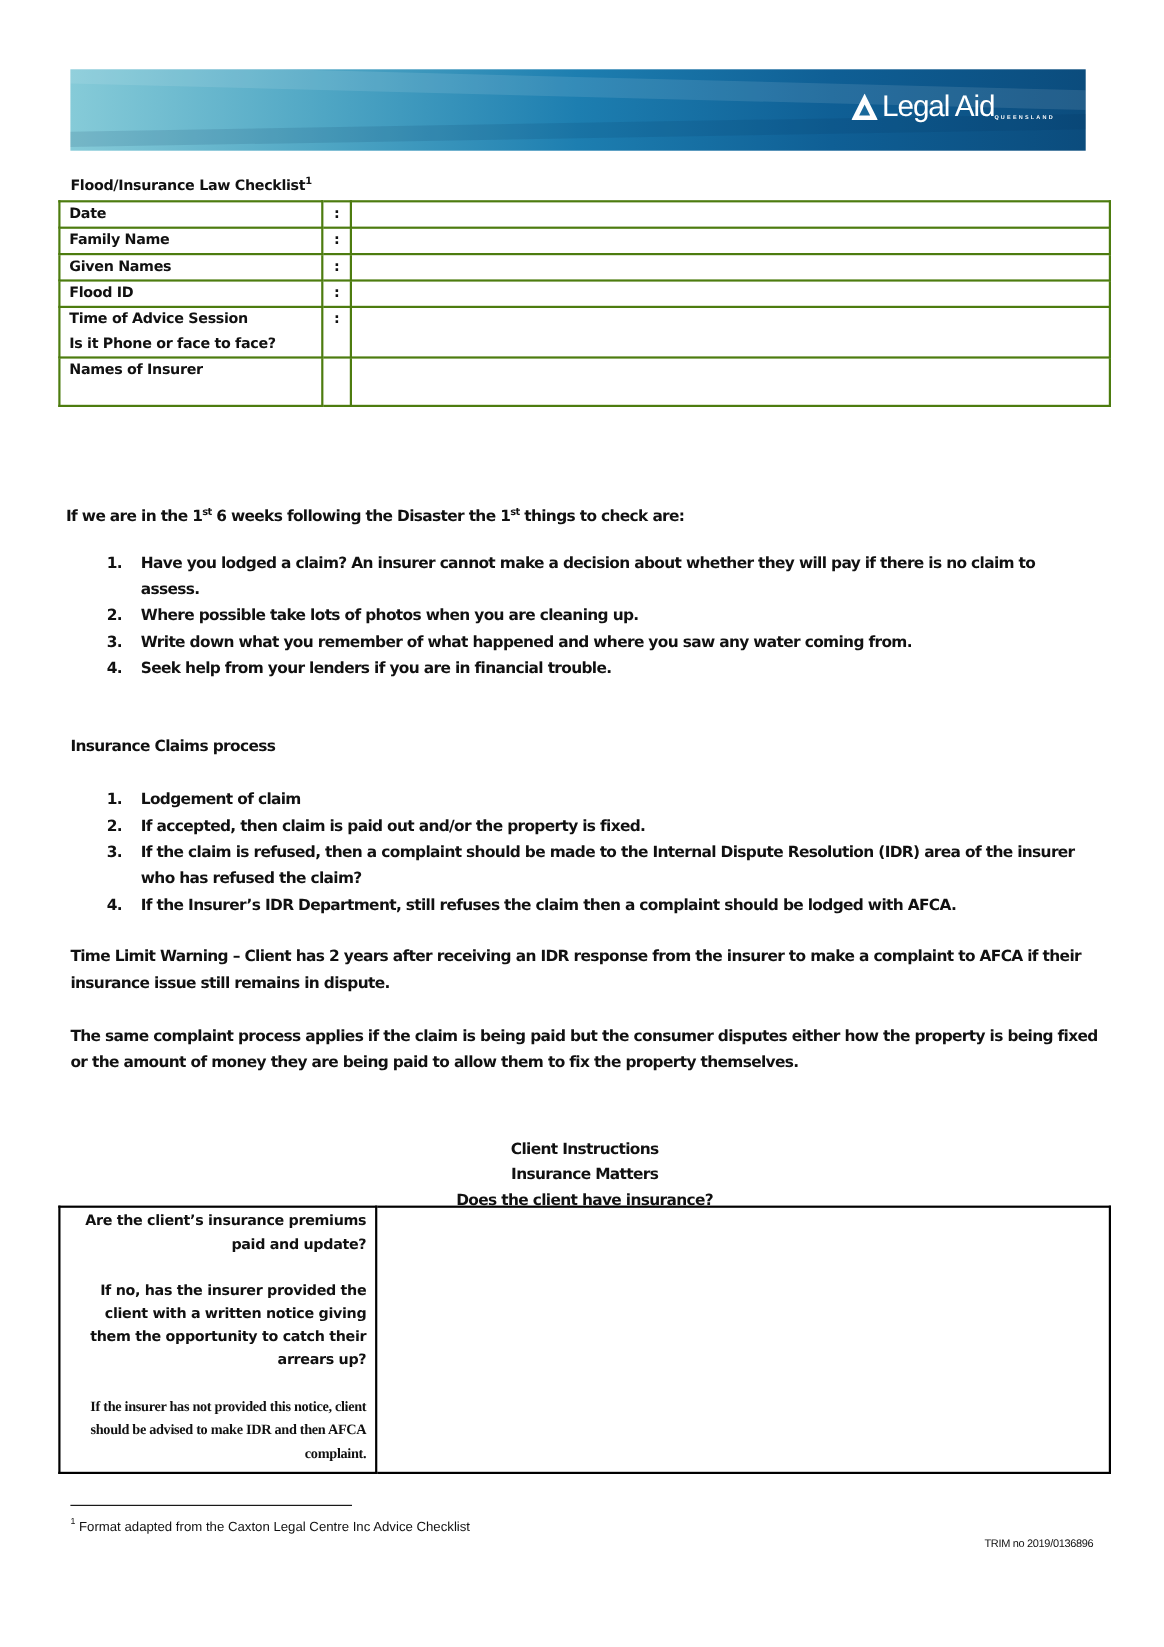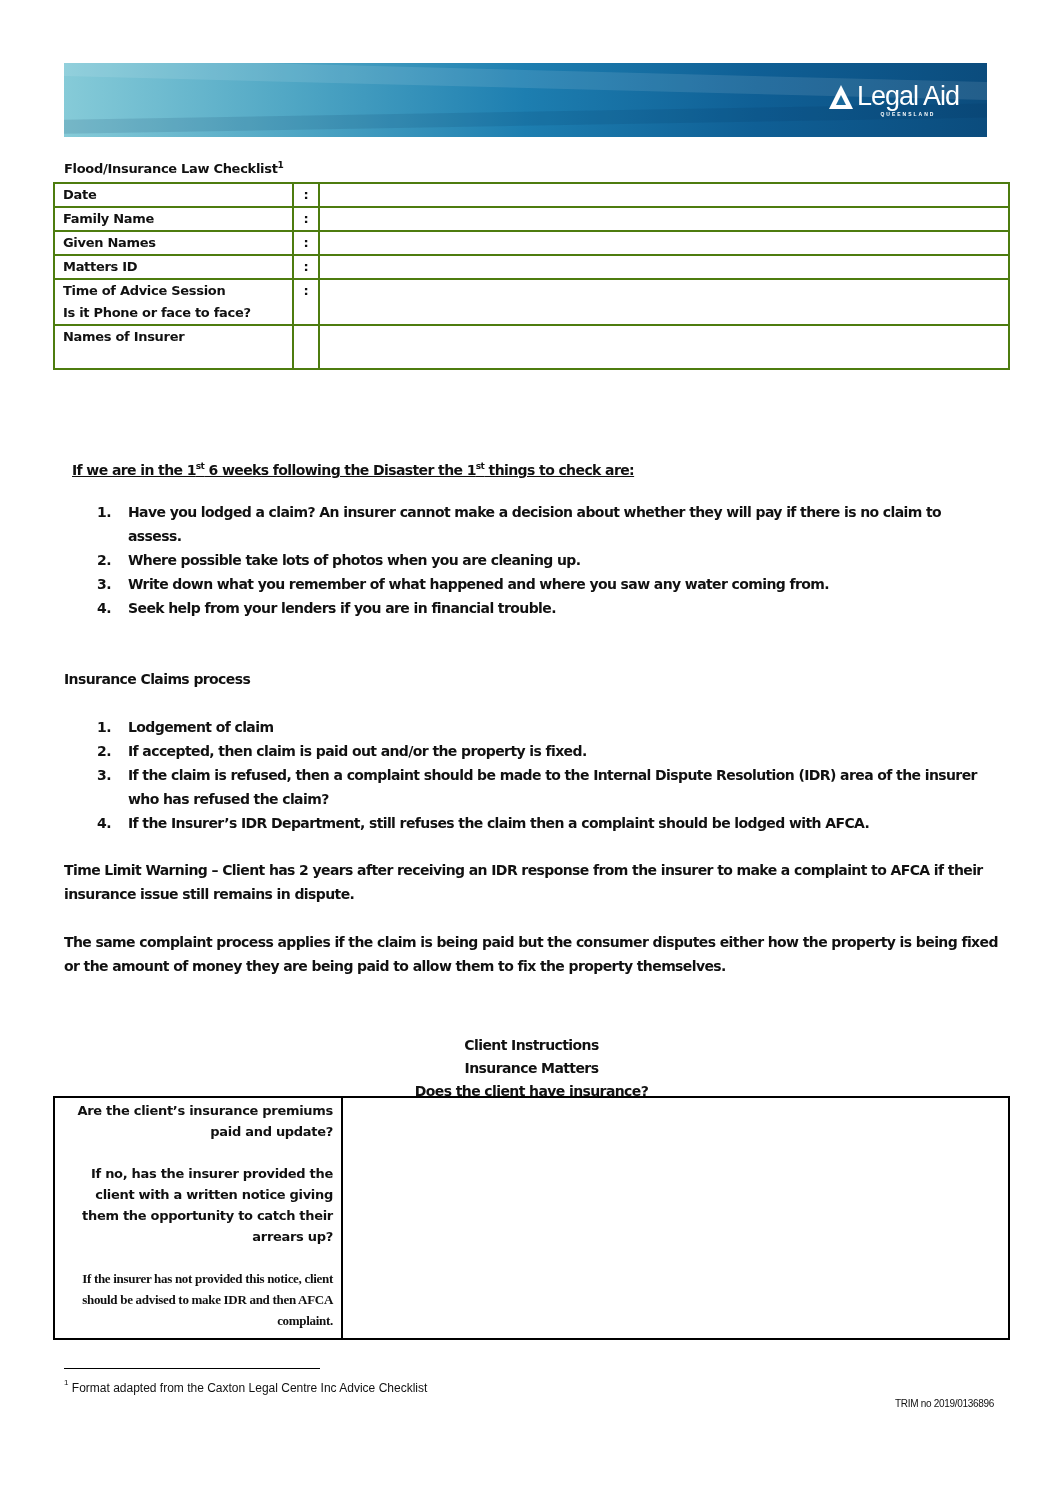--- a/index.html
+++ b/index.html
@@ -3,21 +3,21 @@
 <meta charset="utf-8">
 <style>
   html, body { margin:0; padding:0; background:#fff; }
   body { width:1058px; height:1497px; position:relative; font-family:"Liberation Sans", sans-serif; color:#111; overflow:hidden; }
   .banner { position:absolute; left:64px; top:63px; width:923px; height:74px;
     background: linear-gradient(90deg, #86cbd8 0%, #4fa6c4 25%, #1d7eb0 50%, #0f5f95 75%, #0b4c7d 100%); overflow:hidden; }
   .banner .sweep1 { position:absolute; left:-50px; top:8px; width:1100px; height:18px; background:rgba(255,255,255,0.10); transform:skewY(1.5deg); }
   .banner .sweep2 { position:absolute; left:-50px; top:48px; width:1100px; height:14px; background:rgba(0,40,80,0.12); transform:skewY(-1deg); }
   .logo { position:absolute; right:28px; top:20px; display:flex; align-items:flex-start; color:#fff; }
   .logo svg { margin-right:4px; margin-top:2px; }
-  .logo .txt { display:flex; flex-direction:column; align-items:center; }
+  .logo .txt { display:flex; flex-direction:row; align-items:flex-end; }
   .logo .main { font-family:"Liberation Sans", sans-serif; font-size:27px; line-height:27px; letter-spacing:-1px; }
   .logo .sub { font-size:5px; letter-spacing:2px; font-weight:bold; margin-top:1px; }
   .title { position:absolute; left:64px; top:160px; font-size:13px; font-family:"DejaVu Sans", sans-serif; font-weight:bold; letter-spacing:-0.3px; }
   sup { font-size:9px; }
 
   table.info { position:absolute; left:53px; top:182px; width:957px; border-collapse:collapse; font-family:"DejaVu Sans", sans-serif; font-weight:bold; font-size:13px; letter-spacing:-0.3px; }
   table.info td { border:2px solid #4d7c0f; padding:0 8px; vertical-align:top; line-height:22px; }
   table.info td.lbl { width:221px; }
   table.info td.colon { width:8px; text-align:center; }
 
@@ -72,41 +72,41 @@
     <td class="lbl">Family Name</td>
     <td class="colon">:</td>
     <td></td>
   </tr>
   <tr style="height:23px">
     <td class="lbl">Given Names</td>
     <td class="colon">:</td>
     <td></td>
   </tr>
   <tr style="height:23px">
-    <td class="lbl">Matters ID</td>
+    <td class="lbl">Flood ID</td>
     <td class="colon">:</td>
     <td></td>
   </tr>
   <tr style="height:44px">
     <td class="lbl">
       <div>Time of Advice Session</div>
       <div>Is it Phone or face to face?</div>
     </td>
     <td class="colon">:</td>
     <td></td>
   </tr>
   <tr style="height:44px">
     <td class="lbl">Names of Insurer</td>
     <td class="colon"></td>
     <td></td>
   </tr>
 </tbody>
   </table>
 
-<div class="p" style="left:72px; top:454px;text-decoration:underline;">
+<div class="p" style="left:60px; top:454px;">
   <span>If we are in the 1</span><sup>st</sup><span> 6 weeks following the Disaster the 1</span><sup>st</sup><span> things to check are:</span>
 </div>
 
 <ol class="lst" style="left:97px; top:500px; width:900px;">
   <li><span class="num">1.</span><span>Have you lodged a claim? An insurer cannot make a decision about whether they will pay if there is no claim to assess.</span></li>
   <li><span class="num">2.</span><span>Where possible take lots of photos when you are cleaning up.</span></li>
   <li><span class="num">3.</span><span>Write down what you remember of what happened and where you saw any water coming from.</span></li>
   <li><span class="num">4.</span><span>Seek help from your lenders if you are in financial trouble.</span></li>
 </ol>
 

